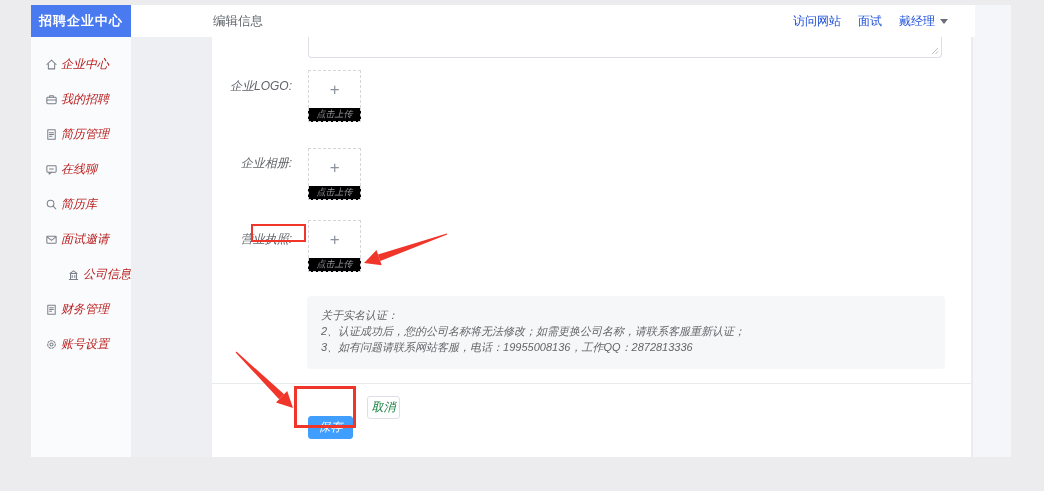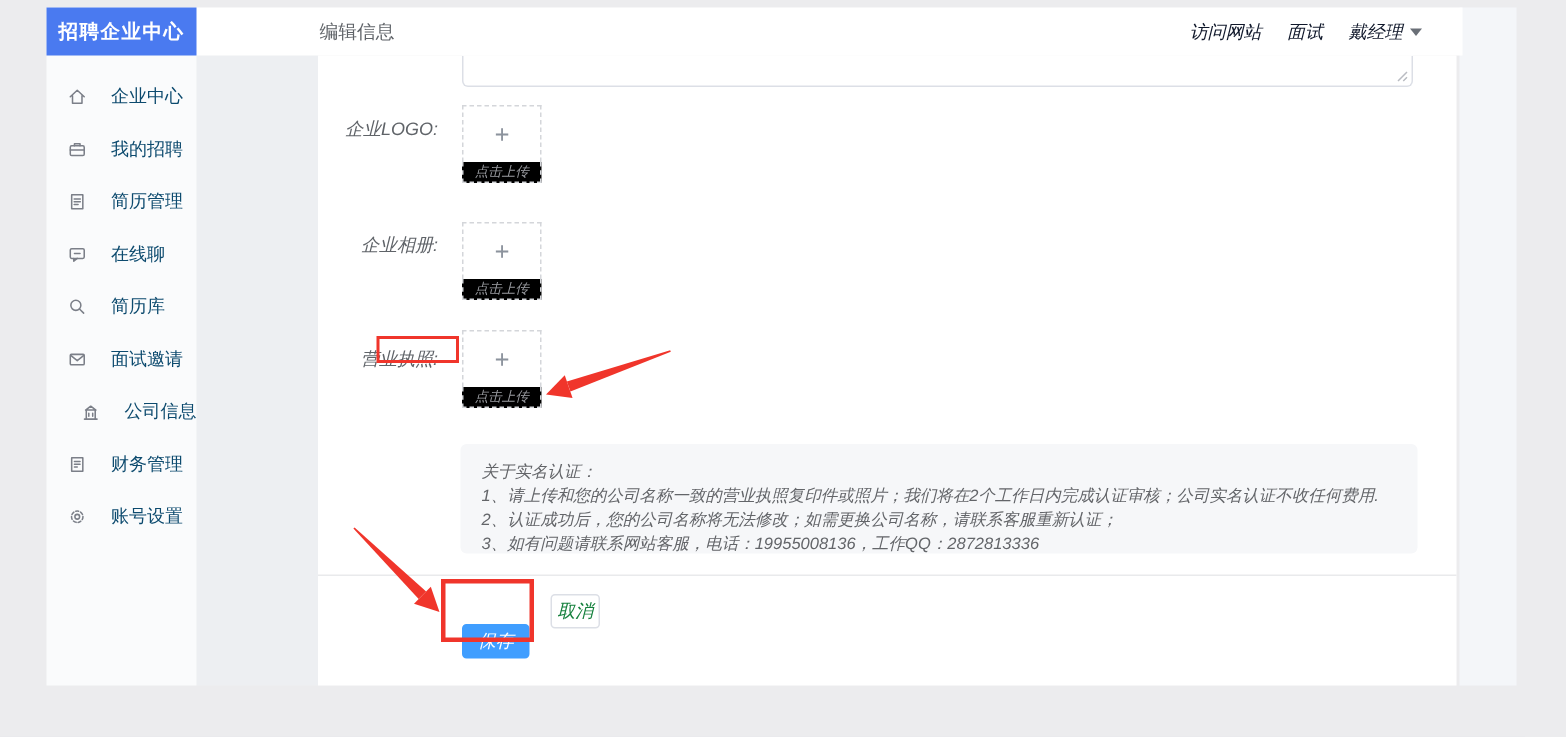--- a/index.html
+++ b/index.html
@@ -10,35 +10,35 @@
   .abs { position:absolute; }
 
   
   .topbar { left:31px; top:5px; width:944px; height:32px; background:#ffffff; z-index:3; }
   .logo { left:0; top:0; width:100px; height:32px; background:#4a7af0; color:#fff;
           font-size:13px; font-weight:bold; letter-spacing:1px;
           display:flex; align-items:center; justify-content:center; }
   .topbar-title { left:182px; top:0; height:32px; display:flex; align-items:center;
                   font-size:12.5px; color:#5f6368; }
   .topbar-right { right:27px; top:0; height:32px; display:flex; align-items:center; gap:17px;
-                  font-size:12px; color:#0f172a;font-style:italic; }
+                  font-size:12px; color:#1d4ed8; }
   .topbar-right .tlink { cursor:pointer; }
   .user-menu { display:flex; align-items:center; gap:5px; cursor:pointer; }
   .caret { width:0; height:0; border-left:4px solid transparent; border-right:4px solid transparent;
            border-top:5px solid #6a6f77; display:inline-block; }
 
   
   .right-strip { left:973px; top:5px; width:38px; height:452px; background:#f4f6f9; z-index:1; }
   .sidebar { left:31px; top:37px; width:100px; height:420px; background:#fafbfc; z-index:2; }
   .gapcol  { left:131px; top:37px; width:81px; height:420px; background:#edeff2; z-index:1; }
   .main    { left:212px; top:37px; width:759px; height:420px; background:#ffffff; z-index:2;font-style:italic; }
 
   
   .side-item { position:absolute; left:0; width:100px; height:20px; display:flex; align-items:center;
-               gap:16px; padding-left:14px; font-size:12px; color:#0c4a6e; cursor:pointer; }
+               gap:3px; padding-left:14px; font-size:12px; color:#b91c1c; cursor:pointer;font-style:italic; }
   .side-item svg { flex:0 0 auto; }
 
   
   .desc-box { left:96px; top:0; width:634px; height:21px; background:#fff;
               border:1px solid #dcdfe6; border-top:none; border-radius:0 0 4px 4px; }
   .grip { position:absolute; right:2px; bottom:2px; }
 
   
   .f-label { width:82px; text-align:right; font-size:12px; color:#5f6368; position:absolute; left:-2px; }
   .uploader { position:absolute; left:96px; width:53px; cursor:pointer; }
@@ -180,21 +180,20 @@
     <div class="abs f-label" style="top:194px;">营业执照:</div>
     <div class="uploader" style="top:183px;">
       <div class="up-box">
         <span class="plus">+</span>
       </div>
       <div class="up-bar">点击上传</div>
     </div>
 
     <div class="abs notice">
       <div>关于实名认证：</div>
-      <div>1、请上传和您的公司名称一致的营业执照复印件或照片；我们将在2个工作日内完成认证审核；公司实名认证不收任何费用.</div>
       <div>2、认证成功后，您的公司名称将无法修改；如需更换公司名称，请联系客服重新认证；</div>
       <div>3、如有问题请联系网站客服，电话：19955008136，工作QQ：2872813336</div>
     </div>
 
     <div class="abs divider"></div>
     <div class="btn btn-save">保存</div>
     <div class="btn btn-cancel">取消</div>
   </div>
 
   <div class="abs anno-rect" style="left:251px; top:224px; width:55px; height:18px; border-width:2px;"></div>

